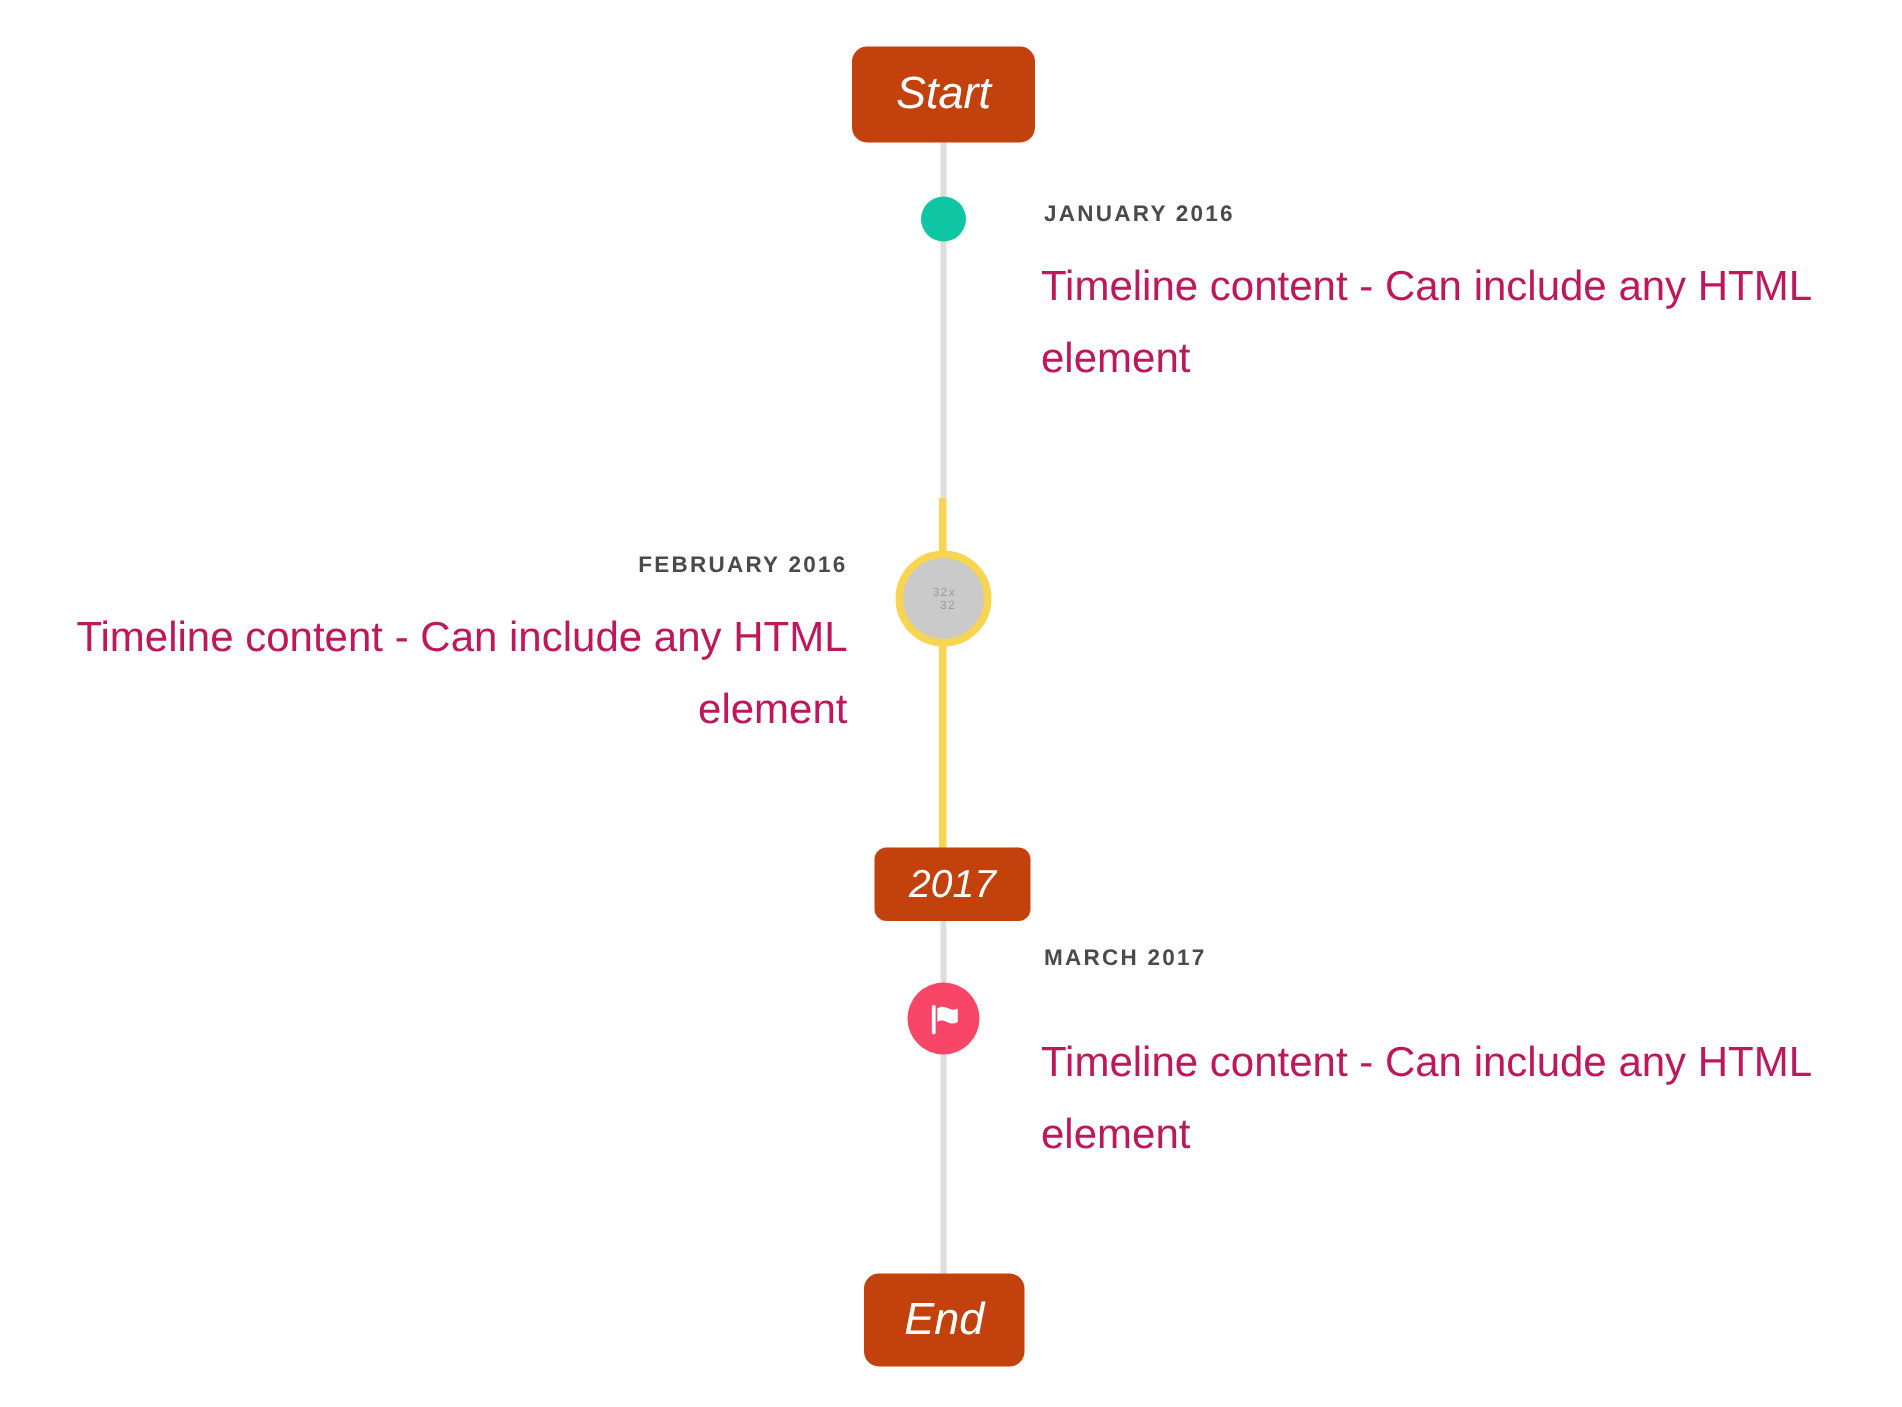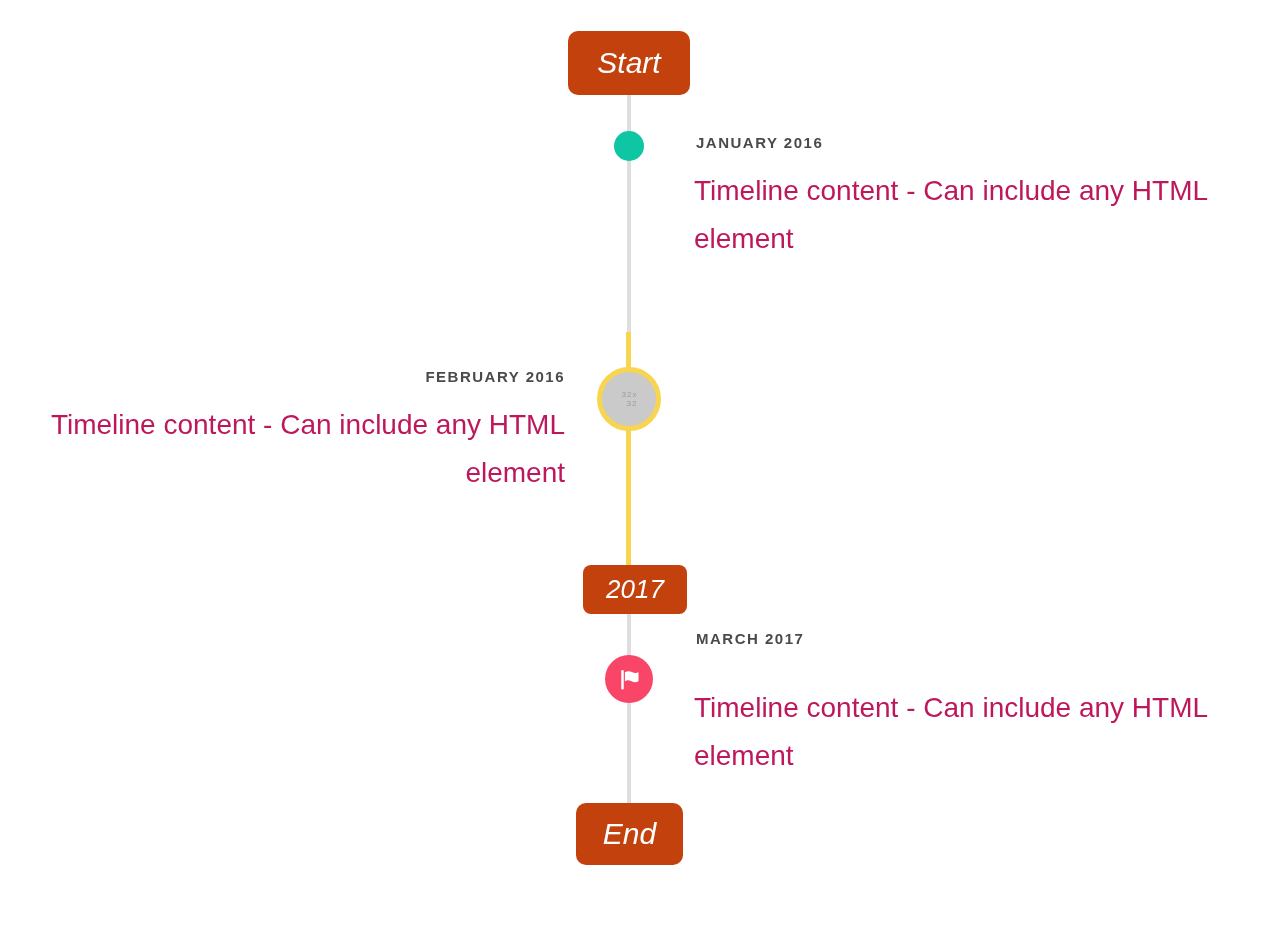--- a/index.html
+++ b/index.html
@@ -25,21 +25,21 @@
     background: #c2410c;
     color: #ffffff;
     display: flex;
     align-items: center;
     justify-content: center;
     border-radius: 10px;
     font-style: italic;
   }
   .badge-start { left: 568px; top: 31px;  width: 122px; height: 64px; font-size: 30px; }
   .badge-year  { left: 583px; top: 565px; width: 104px;  height: 49px; font-size: 26px; border-radius: 8px; }
-  .badge-end   { left: 576px; top: 803px; width: 107px; height: 62px; font-size: 30px; }
+  .badge-end   { left: 576px; top: 849px; width: 107px; height: 62px; font-size: 30px; }
 
   
   .marker { position: absolute; z-index: 2; border-radius: 50%; display: flex; align-items: center; justify-content: center; }
   .marker-dot {
     left: 614px; top: 131px; width: 30px; height: 30px;
     background: #0ec5a4;
   }
   .marker-image {
     left: 597px; top: 367px; width: 64px; height: 64px;
     box-sizing: border-box;

